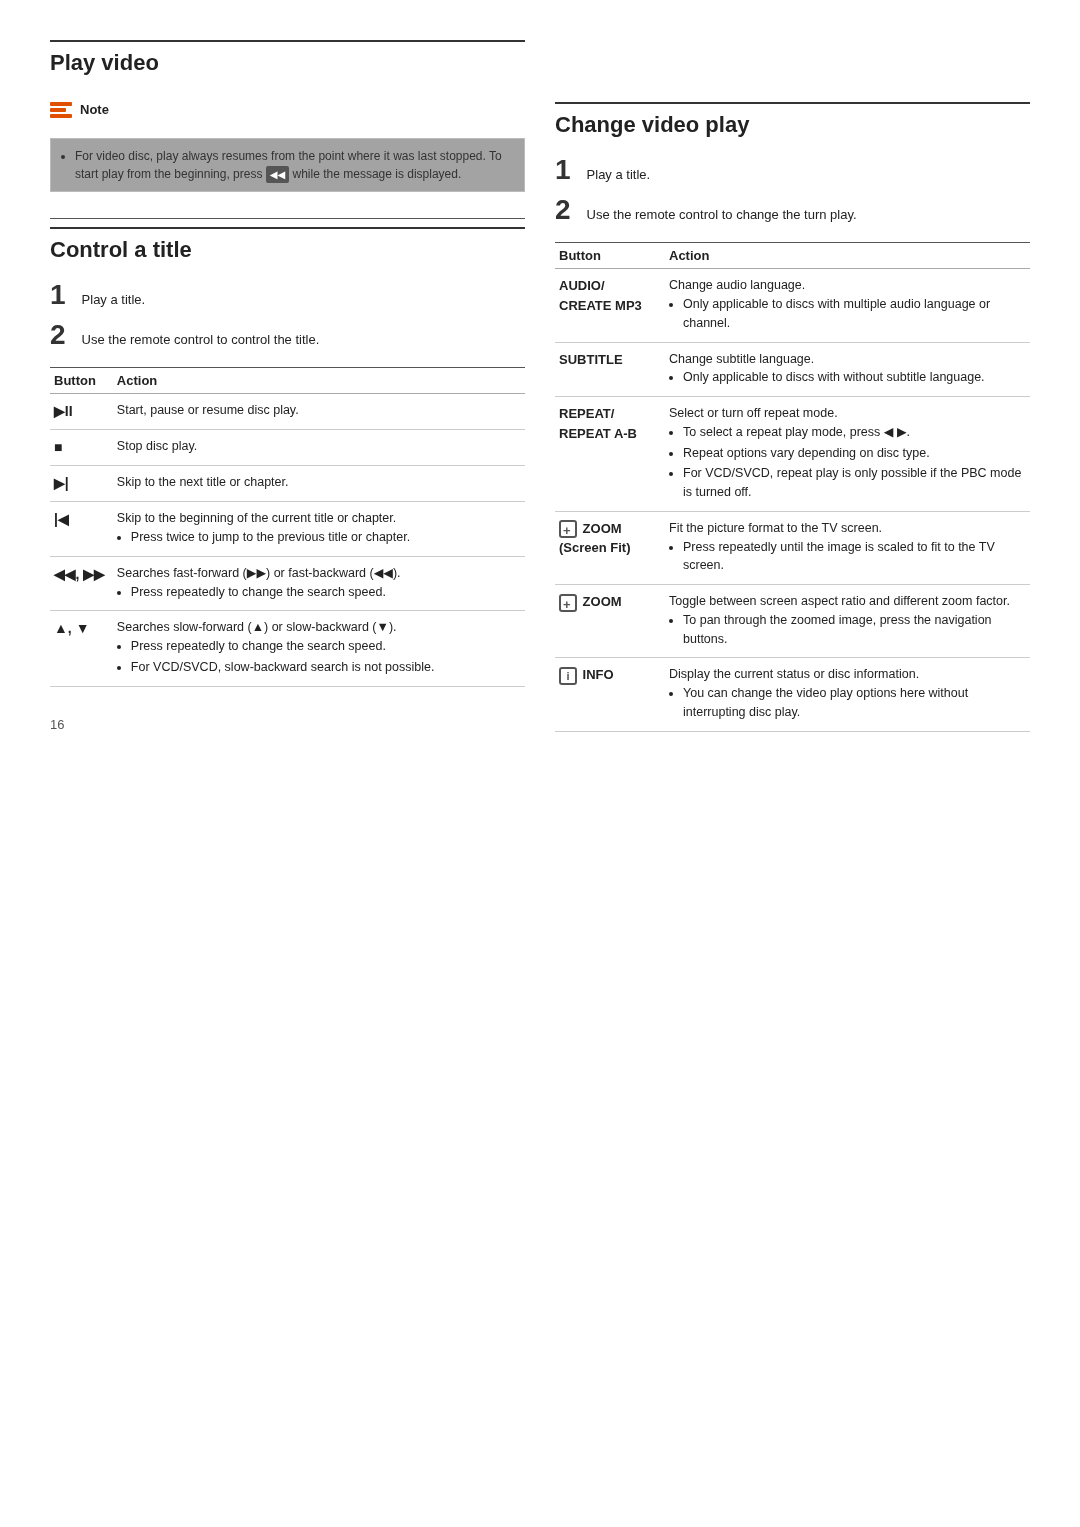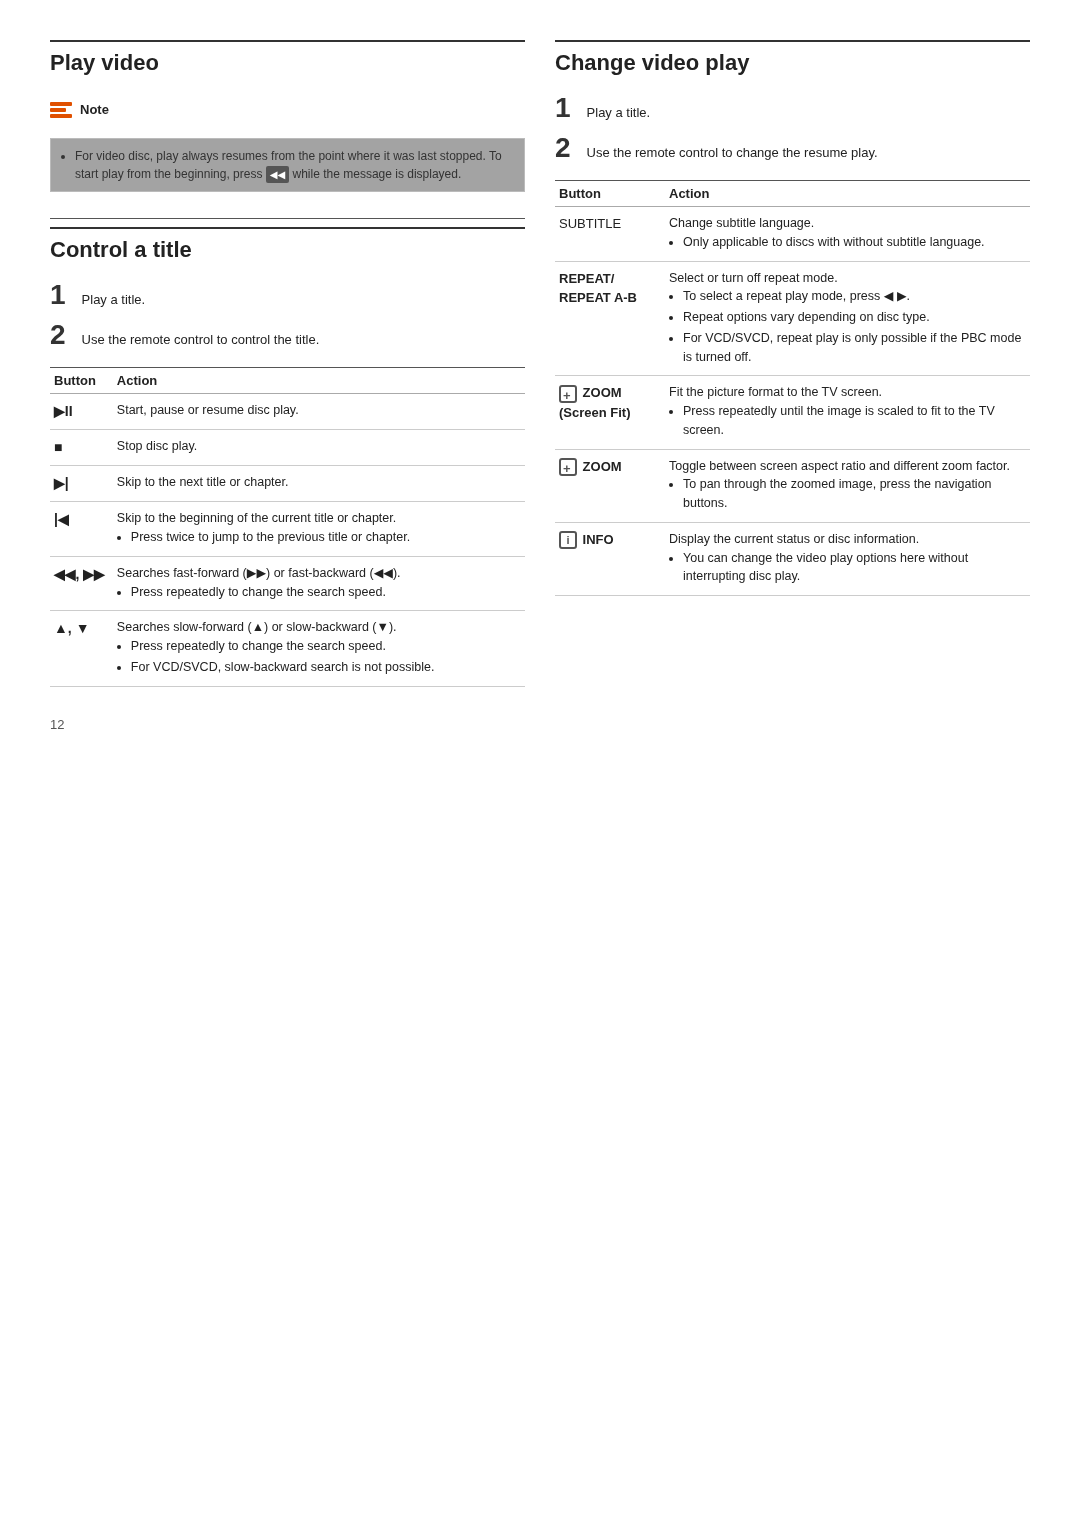--- a/index.html
+++ b/index.html
@@ -8,21 +8,21 @@
       font-family: Arial, Helvetica, sans-serif;
       font-size: 13px;
       color: #222;
       width: 1080px;
       min-height: 1527px;
       padding: 40px 50px 40px 50px;
     }
     .page-layout {
       display: flex;
       gap: 30px;
-      align-items: flex-start;
+      align-items: flex-end;
     }
     .left-col {
       flex: 1 1 0;
       min-width: 0;
     }
     .right-col {
       flex: 1 1 0;
       min-width: 0;
     }
     .section-title {
@@ -265,45 +265,52 @@
           <tr>
             <td style="font-weight: bold; font-size: 14px;">▲, ▼</td>
             <td>Searches slow-forward (▲) or slow-backward (▼).<ul>
                 <li>Press repeatedly to change the search speed.</li>
                 <li>For VCD/SVCD, slow-backward search is not possible.</li>
               </ul></td>
           </tr>
         </tbody>
     </table>
 
-    <div class="page-num">12</div>
+    <div class="page-num">16</div>
   </div>
 
   <div class="right-col">
     <div class="section-title">Change video play</div>
 
     <div class="step-row">
       <span class="step-num">1</span>
       <span class="step-text">Play a title.</span>
     </div>
     <div class="step-row">
       <span class="step-num">2</span>
-      <span class="step-text">Use the remote control to change the resume play.</span>
+      <span class="step-text">Use the remote control to change the turn play.</span>
     </div>
 
     <table class="right-table">
       <thead>
         <tr>
           <th>Button</th>
           <th>Action</th>
         </tr>
       </thead>
       <tbody id="right-table-body">
-          <tr>
-            <td style="font-weight: normal; font-size: 13px; white-space: pre;">SUBTITLE</td>
+      <tr>
+            <td style="font-weight: bold; font-size: 13px; white-space: pre;">AUDIO/
+CREATE MP3</td>
+            <td>Change audio language.<ul>
+                <li>Only applicable to discs with multiple audio language or channel.</li>
+              </ul></td>
+          </tr>
+          <tr>
+            <td style="font-weight: bold; font-size: 13px; white-space: pre;">SUBTITLE</td>
             <td>Change subtitle language.<ul>
                 <li>Only applicable to discs with without subtitle language.</li>
               </ul></td>
           </tr>
           <tr>
             <td style="font-weight: bold; font-size: 13px; white-space: pre;">REPEAT/
 REPEAT A-B</td>
             <td>Select or turn off repeat mode.<ul>
                 <li>To select a repeat play mode, press ◀ ▶.</li>
                 <li>Repeat options vary depending on disc type.</li>

